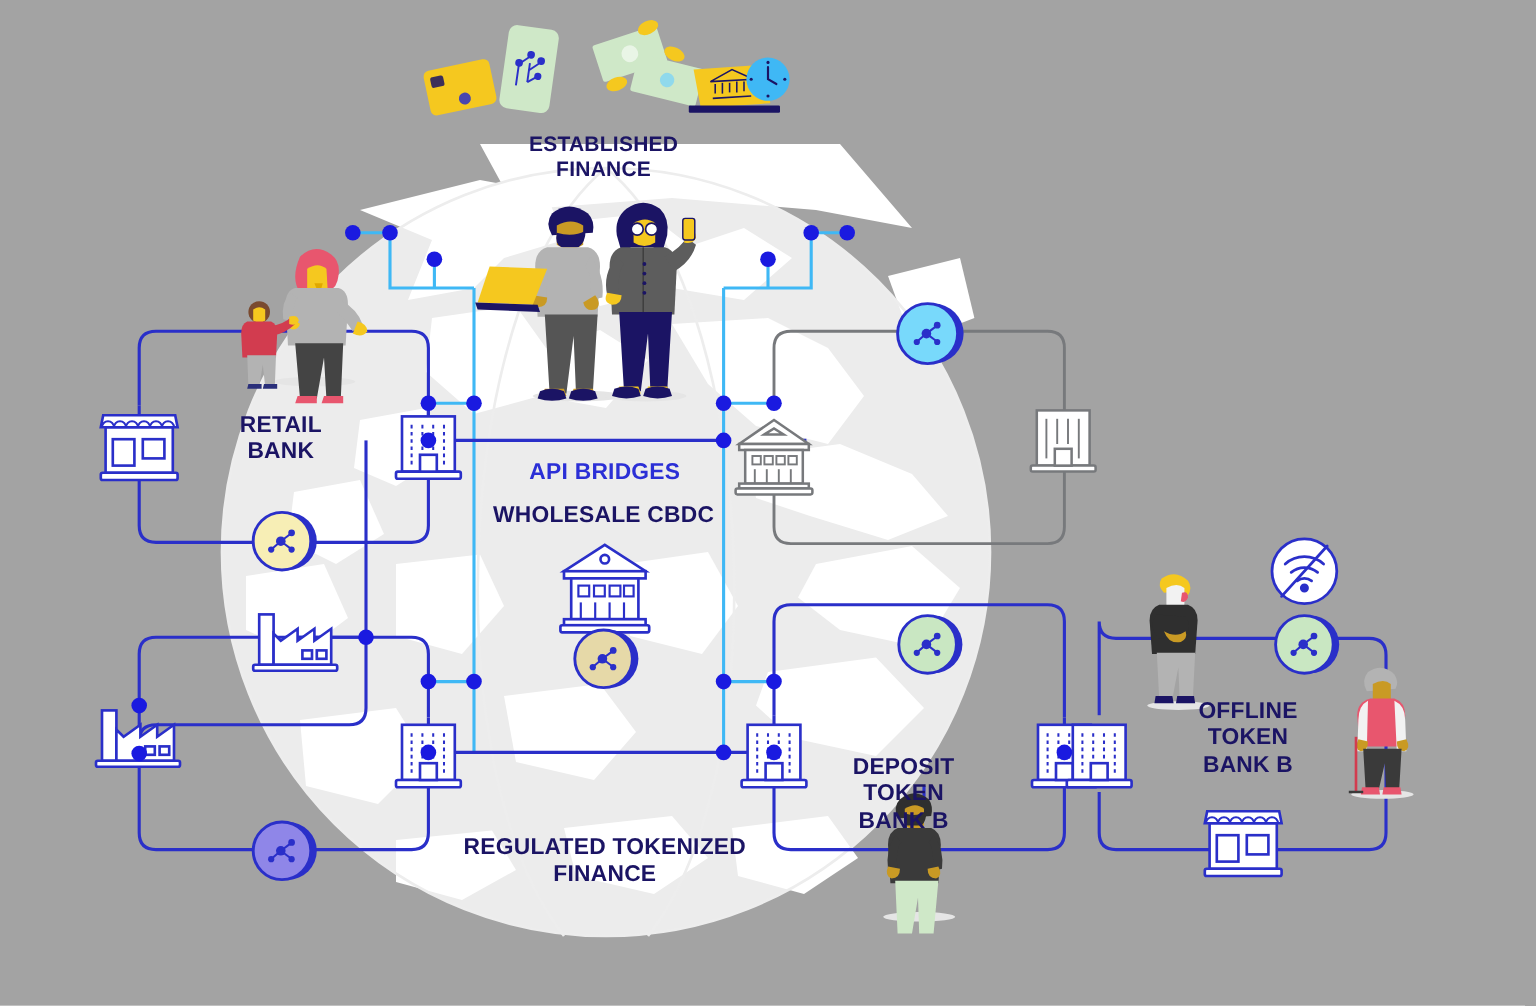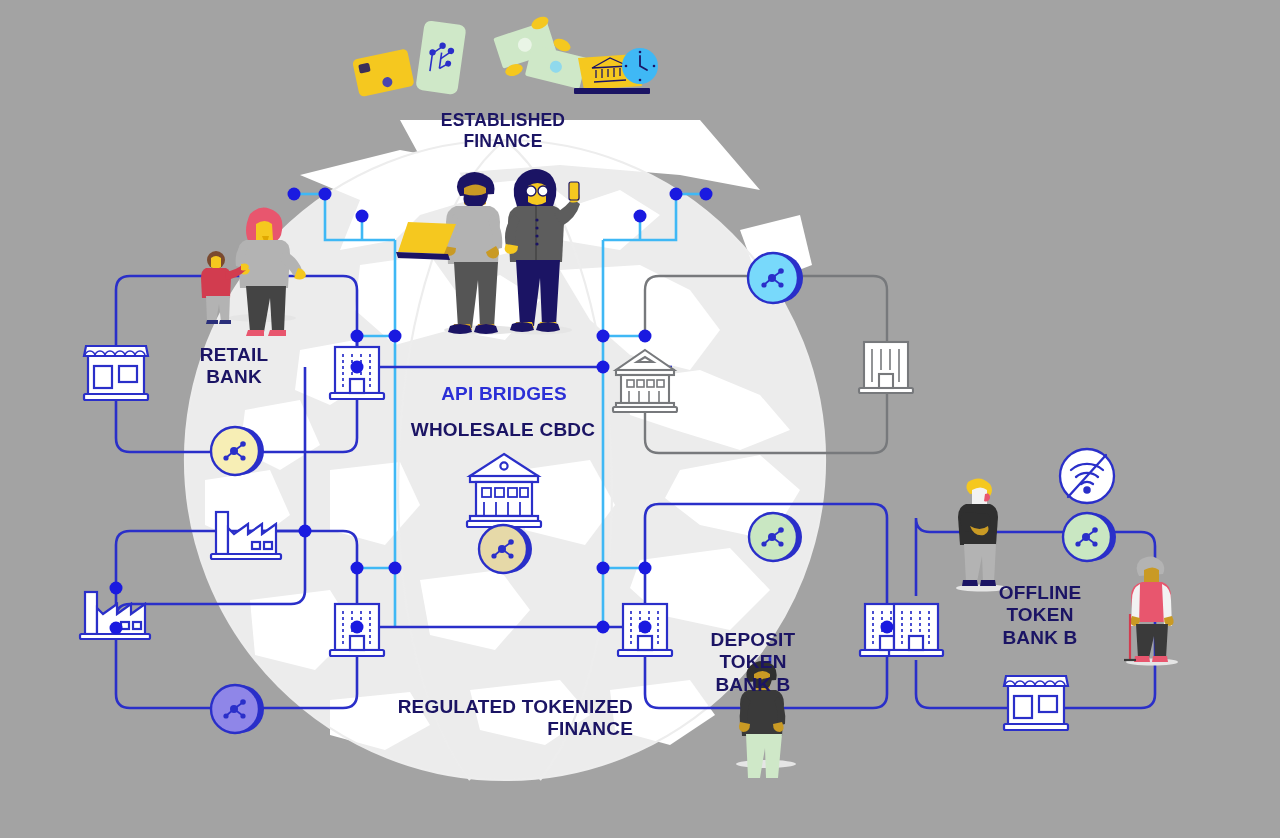--- a/index.html
+++ b/index.html
@@ -657,18 +657,18 @@
     <div>TOKEN</div>
     <div>BANK B</div>
   </div>
 
   <div class="lbl t19" style="left:976px;top:582px;width:128px;">
     <div>OFFLINE</div>
     <div>TOKEN</div>
     <div>BANK B</div>
   </div>
 
-  <div class="lbl t19" style="left:375px;top:696px;width:258px;text-align:right;">
+  <div class="lbl t19" style="left:375px;top:696px;width:258px;">
     <div>REGULATED TOKENIZED</div>
     <div>FINANCE</div>
   </div>
 
 </div>
 
 </body></html>

